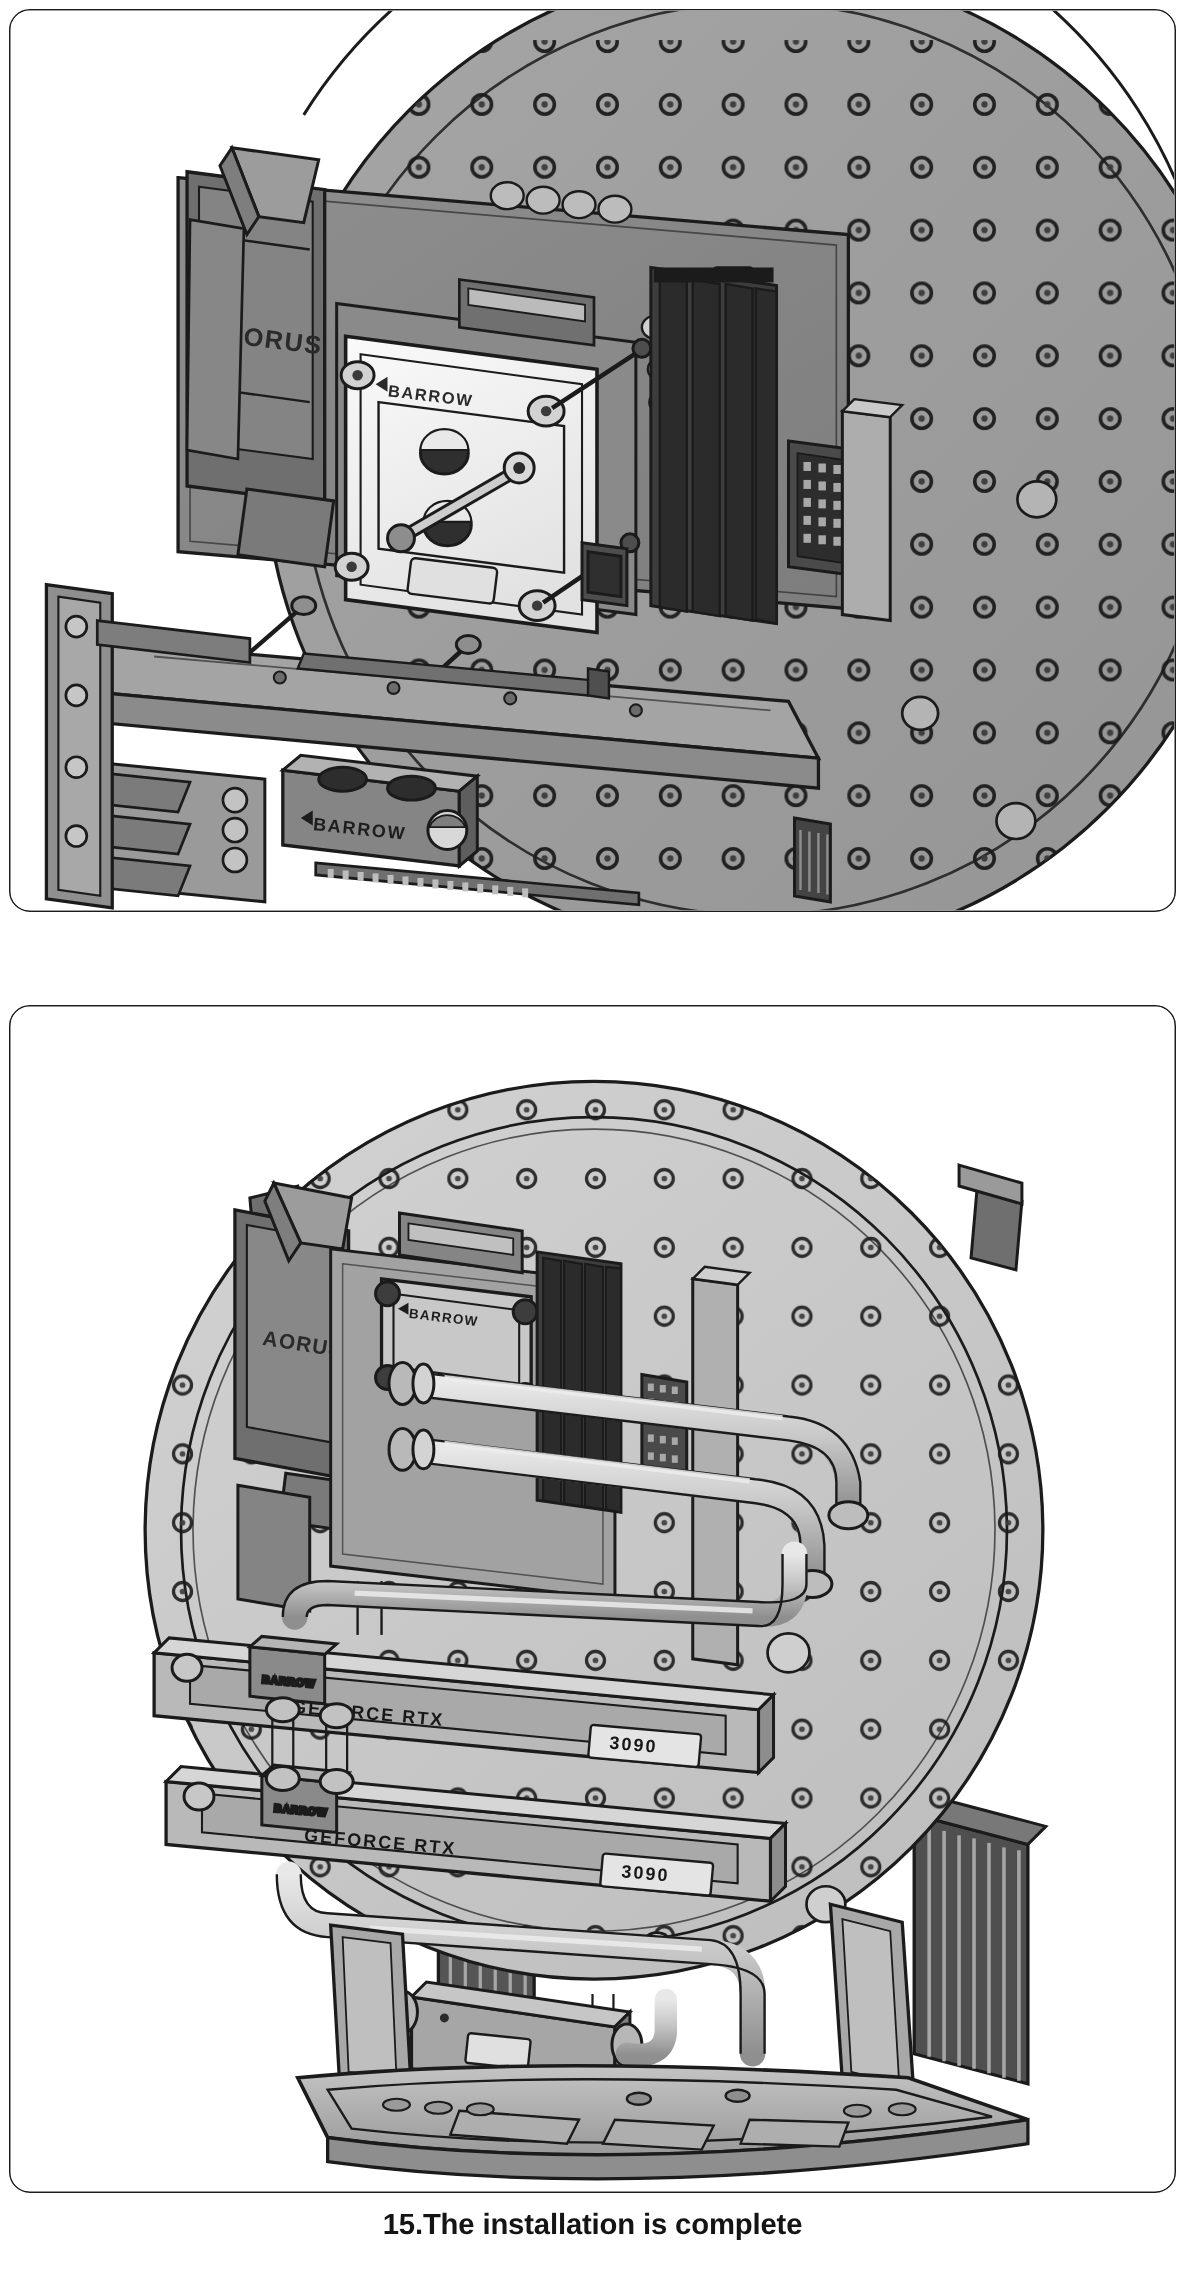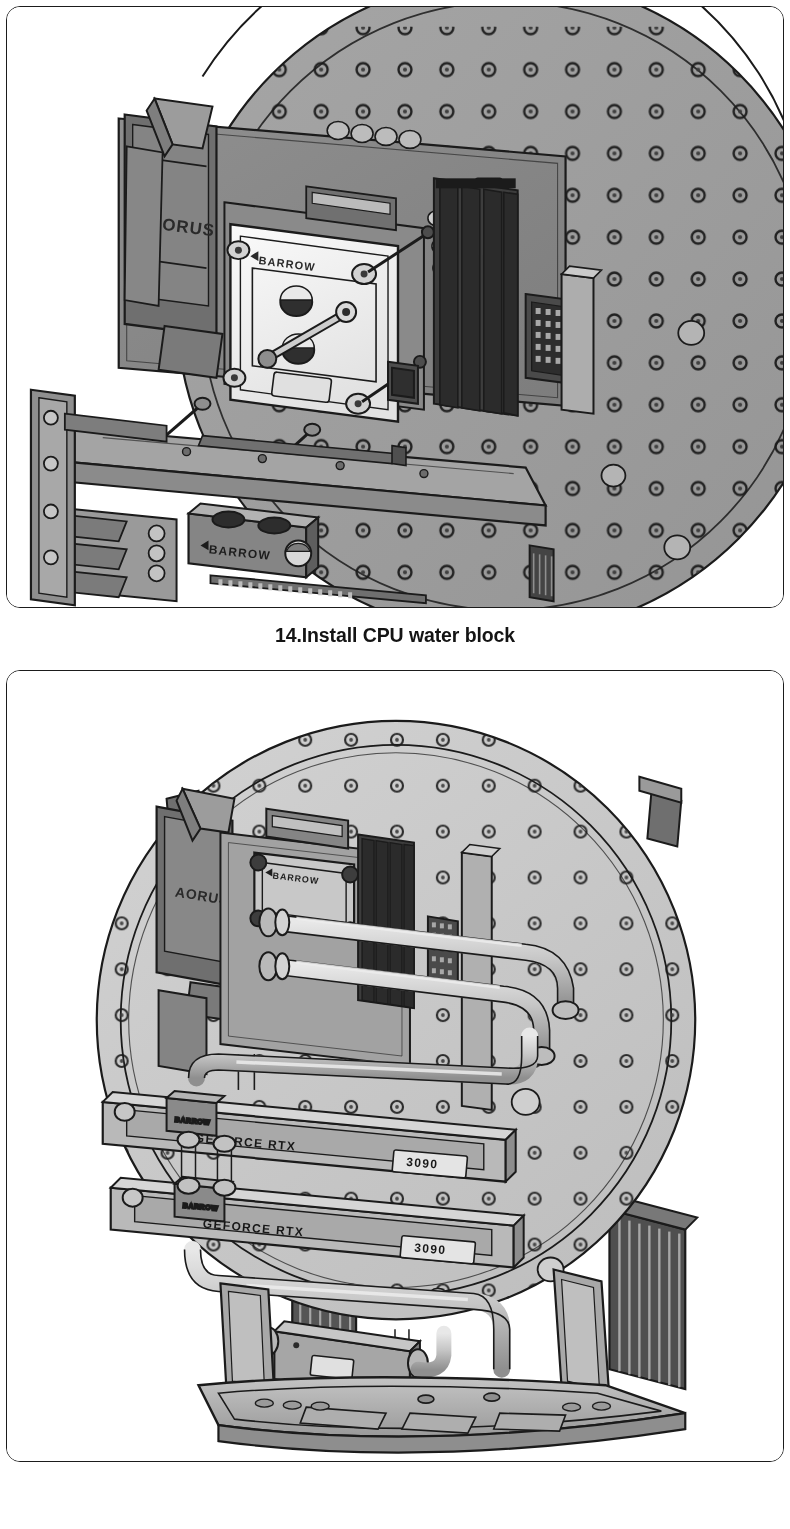--- a/index.html
+++ b/index.html
@@ -332,21 +332,20 @@
                   <line x1="534" y1="549" x2="534" y2="589"></line>
                 <line x1="540" y1="550" x2="540" y2="590"></line>
                   <line x1="546" y1="551" x2="546" y2="591"></line>
               </g>
             </g>
           </g>
         </svg>
       </div>
     </div>
 
-    <div class="caption" id="cap-14">14.Install CPU water block</div>
   </section>
 
   <section class="step-block" id="step-15">
 
     <div class="figure-frame" id="fig-15">
       <div class="scene">
         <svg viewBox="0 0 778 792" preserveAspectRatio="xMidYMid slice" aria-hidden="true">
           <defs>
             <linearGradient id="g15panel" x1="0.1" y1="0" x2="0.9" y2="1">
               <stop offset="0" stop-color="#d2d2d2"></stop>
@@ -637,15 +636,16 @@
 
             <g fill="#8e8e8e" stroke="#1b1b1b" stroke-width="1.6">
               <ellipse cx="420" cy="730" rx="8" ry="4"></ellipse>
               <ellipse cx="486" cy="728" rx="8" ry="4"></ellipse>
             </g>
           </g>
         </svg>
       </div>
     </div>
 
+    <div class="caption" id="cap-15">15.The installation is complete</div>
   </section>
 
 </div>
 
 </body></html>

